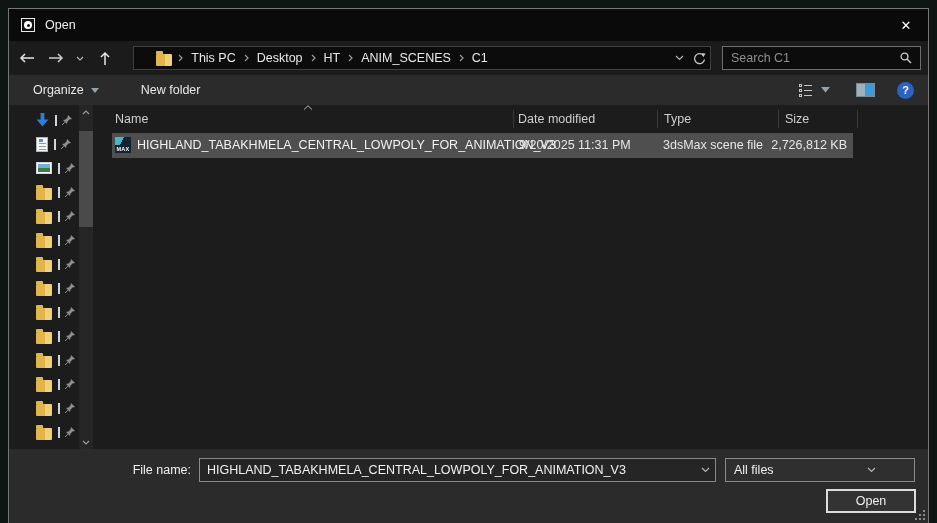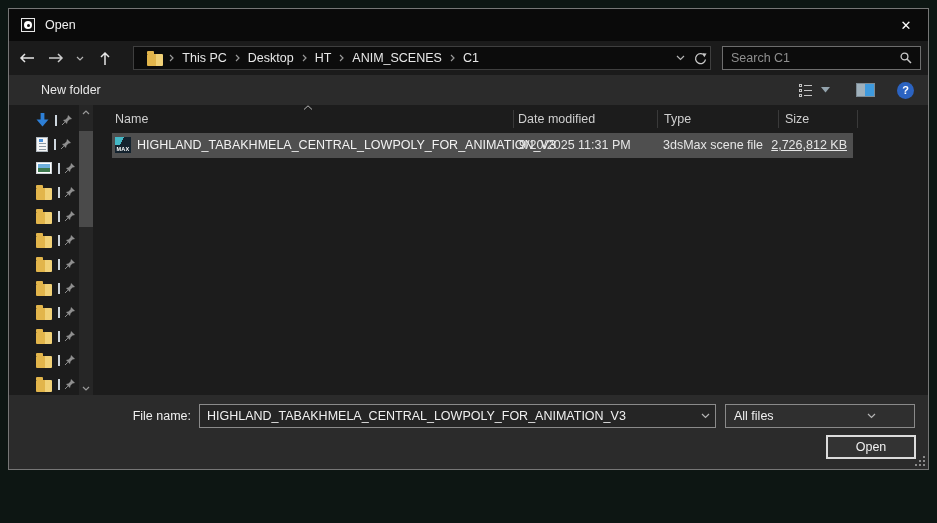--- a/index.html
+++ b/index.html
@@ -1,36 +1,36 @@
 <!DOCTYPE html>
 <html style="--accent: #2d7fd6; --folder: #e2b54b; --selection: #4f4f4f; --help: #2b63c1;"><head>
 <meta charset="utf-8">
 <style>
   :root{
     --accent:#2d7fd6; --folder:#e2b54b; --selection:#4f4f4f; --help:#2b63c1;
   }
   *{box-sizing:border-box;margin:0;padding:0;font-family:"Liberation Sans","DejaVu Sans",sans-serif;}
   html,body{width:937px;height:523px;overflow:hidden;}
   body{background:#0d1613;position:relative;}
-  .window{position:absolute;left:8px;top:8px;width:921px;height:462px;border:1px solid #767676;background:#1c1c1c;display:flex;flex-direction:column;}
+  .window{position:absolute;left:8px;top:8px;width:921px;height:516px;border:1px solid #767676;background:#1c1c1c;display:flex;flex-direction:column;}
 
   
   .titlebar{height:32px;background:#0a0a0a;display:flex;align-items:center;flex:0 0 auto;}
   .app-icon{width:14px;height:14px;margin-left:12px;border:1px solid #e8e8e8;background:#111;position:relative;}
   .app-icon::before{content:"";position:absolute;left:2px;top:2px;width:8px;height:8px;border-radius:50%;background:#fff;}
   .app-icon::after{content:"";position:absolute;left:5px;top:5px;width:3px;height:3px;border-radius:50%;background:#111;}
   .title{color:#f0f0f0;font-size:12.5px;margin-left:10px;}
   .tb-spacer{flex:1;}
   .close-btn{width:44px;height:32px;display:flex;align-items:center;justify-content:center;color:#fff;font-size:13px;cursor:default;}
 
   
   .navbar{height:34px;background:#1b1b1b;display:flex;align-items:center;flex:0 0 auto;}
   .nav-btn{display:flex;align-items:center;justify-content:center;margin-left:6px;width:24px;height:24px;}
   .nav-btn.small{width:14px;}
-  .addressbar{height:24px;width:596px;margin-left:17px;background:#0c0c0c;border:1px solid #3f3f3f;display:flex;align-items:center;padding-left:11px;justify-content:center;}
+  .addressbar{height:24px;width:596px;margin-left:17px;background:#0c0c0c;border:1px solid #3f3f3f;display:flex;align-items:center;padding-left:20px;justify-content:center;}
   .crumb{color:#e8e8e8;font-size:12.5px;padding:0 4px;white-space:nowrap;}
   .crumb-sep{display:flex;align-items:center;padding:0 4px;}
   .ab-spacer{flex:1;}
   .ab-icon{display:flex;align-items:center;justify-content:center;width:20px;height:22px;}
   .searchbox{height:24px;width:201px;margin-left:11px;margin-right:7px;background:#0c0c0c;border:1px solid #6e6e6e;display:flex;align-items:center;}
   .searchbox input{flex:1;background:transparent;border:none;outline:none;color:#f97316;font-size:12.5px;padding:0 8px;}
   .searchbox input::placeholder{color:#8f8f8f;}
   .search-icon{margin-right:8px;display:flex;}
 
   
@@ -82,21 +82,21 @@
   .col-h{position:absolute;top:7px;}
   .col-sep{position:absolute;top:5px;width:1px;height:18px;background:#3a3a3a;}
   .sort-chev{position:absolute;top:0;left:208px;}
   .file-row{position:relative;height:25px;font-size:12.5px;color:#e6e6e6;}
   .row-sel{position:absolute;left:17px;top:0;width:741px;height:25px;background:var(--selection);}
   .cell{position:absolute;top:5px;white-space:nowrap;}
   .cell.c-icon{left:20px;top:4px;}
   .cell.c-name{left:42px;color:#f2f2f2;}
   .cell.c-date{left:424px;}
   .cell.c-type{left:568px;}
-  .cell.c-size{right:81px;text-align:left;text-decoration:underline;}
+  .cell.c-size{right:81px;text-align:left;}
 
   
   .footer{height:74px;background:#2b2b2b;flex:0 0 auto;position:relative;}
   .fn-row{display:flex;align-items:center;margin-top:9px;}
   .fn-label{width:182px;text-align:right;color:#f0f0f0;font-size:12.5px;margin-right:8px;}
   .fn-input{width:517px;height:24px;background:#252525;border:1px solid #8a8a8a;display:flex;align-items:center;}
   .fn-input input{flex:1;background:transparent;border:none;outline:none;color:#f0f0f0;font-size:12.5px;padding:0 7px;}
   .fn-input .dd{width:20px;display:flex;justify-content:center;}
   .ft-select{width:190px;height:24px;margin-left:9px;background:#2f2f2f;border:1px solid #8a8a8a;display:flex;align-items:center;}
   .ft-select span{flex:1;color:#f0f0f0;font-size:12.5px;padding-left:8px;}
@@ -197,20 +197,24 @@
       <span class="search-icon">
         <svg width="12" height="12" viewBox="0 0 12 12">
             <circle cx="4.5" cy="4.5" r="3.4" stroke="#c8c8c8" stroke-width="1.3" fill="none"></circle>
             <line x1="7.2" y1="7.2" x2="11" y2="11" stroke="#c8c8c8" stroke-width="1.5"></line>
           </svg>
       </span>
     </div>
   </div>
 
   <div class="toolbar">
+    <span class="tool-btn organize">
+      <span>Organize</span>
+      <span class="tri-down"></span>
+    </span>
     <span class="tool-btn newfolder">
       <span>New folder</span>
     </span>
     <span class="tool-spacer"></span>
     <span class="view-ico">
       <span class="vr">
           <i class="sq"></i>
           <i class="ln"></i>
         </span>
       <span class="vr">

